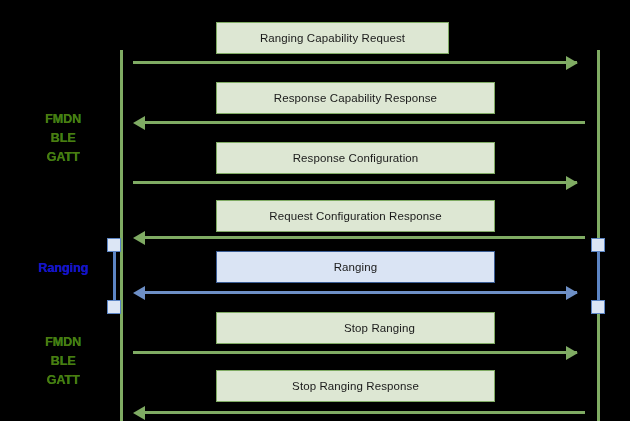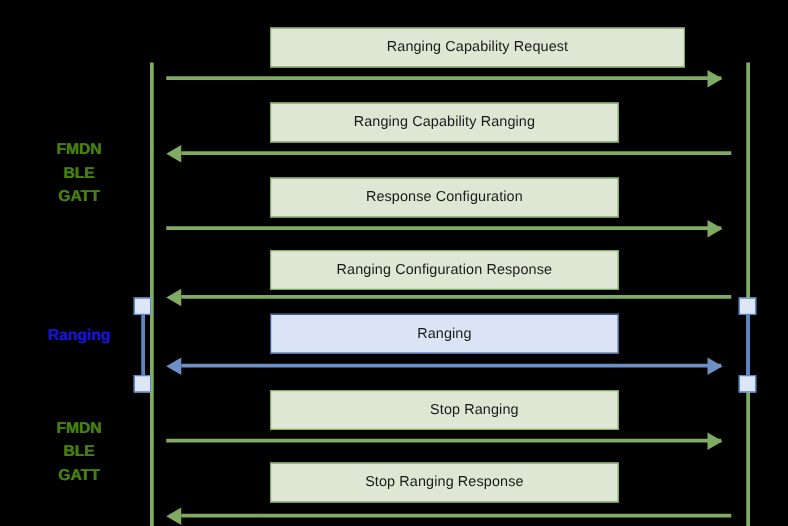--- a/index.html
+++ b/index.html
@@ -109,33 +109,33 @@
   <div class="side-label protocol" style="left:22px; top:110px; width:82px;">FMDN
 BLE
 GATT</div>
 
   <div class="side-label ranging" style="left:22px; top:259px; width:82px;">Ranging</div>
 
   <div class="side-label protocol" style="left:22px; top:333px; width:82px;">FMDN
 BLE
 GATT</div>
 
-  <div class="msg-box green" style="left:216px; top:22px; width:332px; height:32px;">Ranging Capability Request</div>
+  <div class="msg-box green" style="left:216px; top:22px; width:233px; height:32px;">Ranging Capability Request</div>
   <div class="arrow-line green" style="left:133px; top:61px; width:444px;"></div>
   <div class="arrow-head right green" style="left:566px; top:55.5px;"></div>
 
-  <div class="msg-box green" style="left:216px; top:82px; width:279px; height:32px;">Ranging Capability Ranging</div>
+  <div class="msg-box green" style="left:216px; top:82px; width:279px; height:32px;">Response Capability Response</div>
   <div class="arrow-line green" style="left:145px; top:121px; width:440px;"></div>
   <div class="arrow-head left green" style="left:133px; top:115.5px;"></div>
 
   <div class="msg-box green" style="left:216px; top:142px; width:279px; height:32px;">Response Configuration</div>
   <div class="arrow-line green" style="left:133px; top:181px; width:444px;"></div>
   <div class="arrow-head right green" style="left:566px; top:175.5px;"></div>
 
-  <div class="msg-box green" style="left:216px; top:200px; width:279px; height:32px;">Ranging Configuration Response</div>
+  <div class="msg-box green" style="left:216px; top:200px; width:279px; height:32px;">Request Configuration Response</div>
   <div class="arrow-line green" style="left:145px; top:236px; width:440px;"></div>
   <div class="arrow-head left green" style="left:133px; top:230.5px;"></div>
 
   <div class="activation-bar" style="left:113px; top:244px; height:69px;"></div>
   <div class="activation-bar" style="left:597px; top:244px; height:69px;"></div>
 
   <div class="activation-box" style="left:107px; top:238px;"></div>
   <div class="activation-box" style="left:107px; top:300px;"></div>
   <div class="activation-box" style="left:591px; top:238px;"></div>
   <div class="activation-box" style="left:591px; top:300px;"></div>

